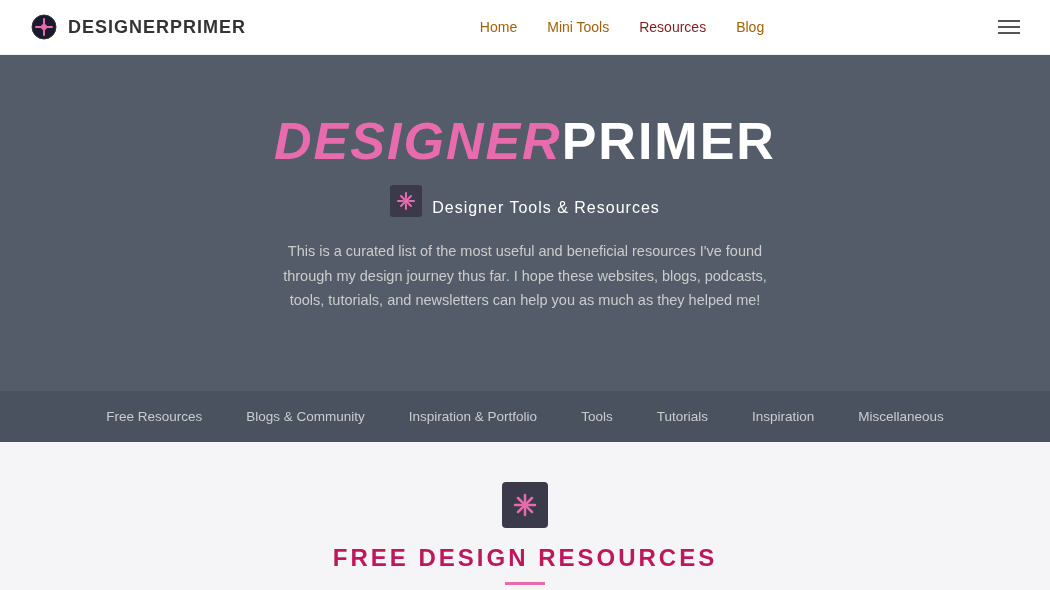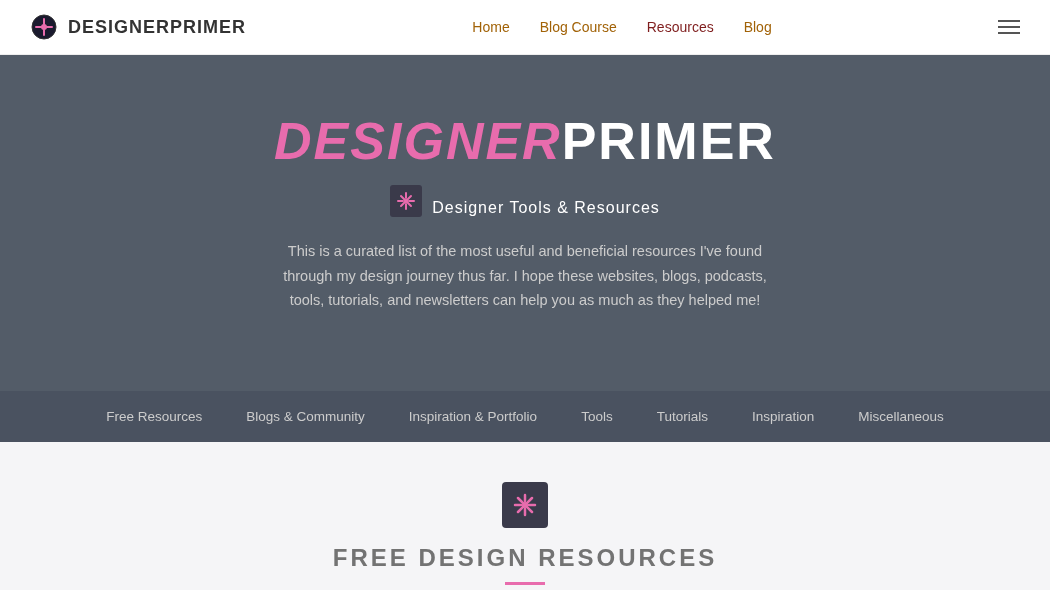--- a/index.html
+++ b/index.html
@@ -141,21 +141,21 @@
       align-items: center;
       justify-content: center;
       border-radius: 4px;
     }
     .section-crosshair svg { width: 26px; height: 26px; }
     .section-title {
       text-align: center;
       font-size: 24px;
       font-weight: 700;
       letter-spacing: 3px;
-      color: #737373;
+      color: #be185d;
       margin-bottom: 10px;
       text-transform: uppercase;
     }
     .section-divider {
       width: 40px;
       height: 3px;
       background: #e86cad;
       margin: 0 auto 36px;
     }
   </style>
@@ -168,21 +168,21 @@
       <circle cx="14" cy="14" r="12" fill="#1a1a2e" stroke="#333" stroke-width="1"></circle>
       <path d="M14 6 L14 11 M14 17 L14 22 M6 14 L11 14 M17 14 L22 14" stroke="#e86cad" stroke-width="2" stroke-linecap="round"></path>
       <circle cx="14" cy="14" r="3" fill="#e86cad"></circle>
     </svg>
     <span class="brand-text">
       <span class="bold">DESIGNER</span><span>PRIMER</span>
     </span>
   </a>
   <div class="nav-links">
     <a class="nav-link" href="#">Home</a>
-    <a class="nav-link" href="#">Blog Course</a>
+    <a class="nav-link" href="#">Mini Tools</a>
     <a class="nav-link active" href="#">Resources</a>
     <a class="nav-link" href="#">Blog</a>
   </div>
   <div class="hamburger">
     <span></span>
     <span></span>
     <span></span>
   </div>
 </nav>
 

